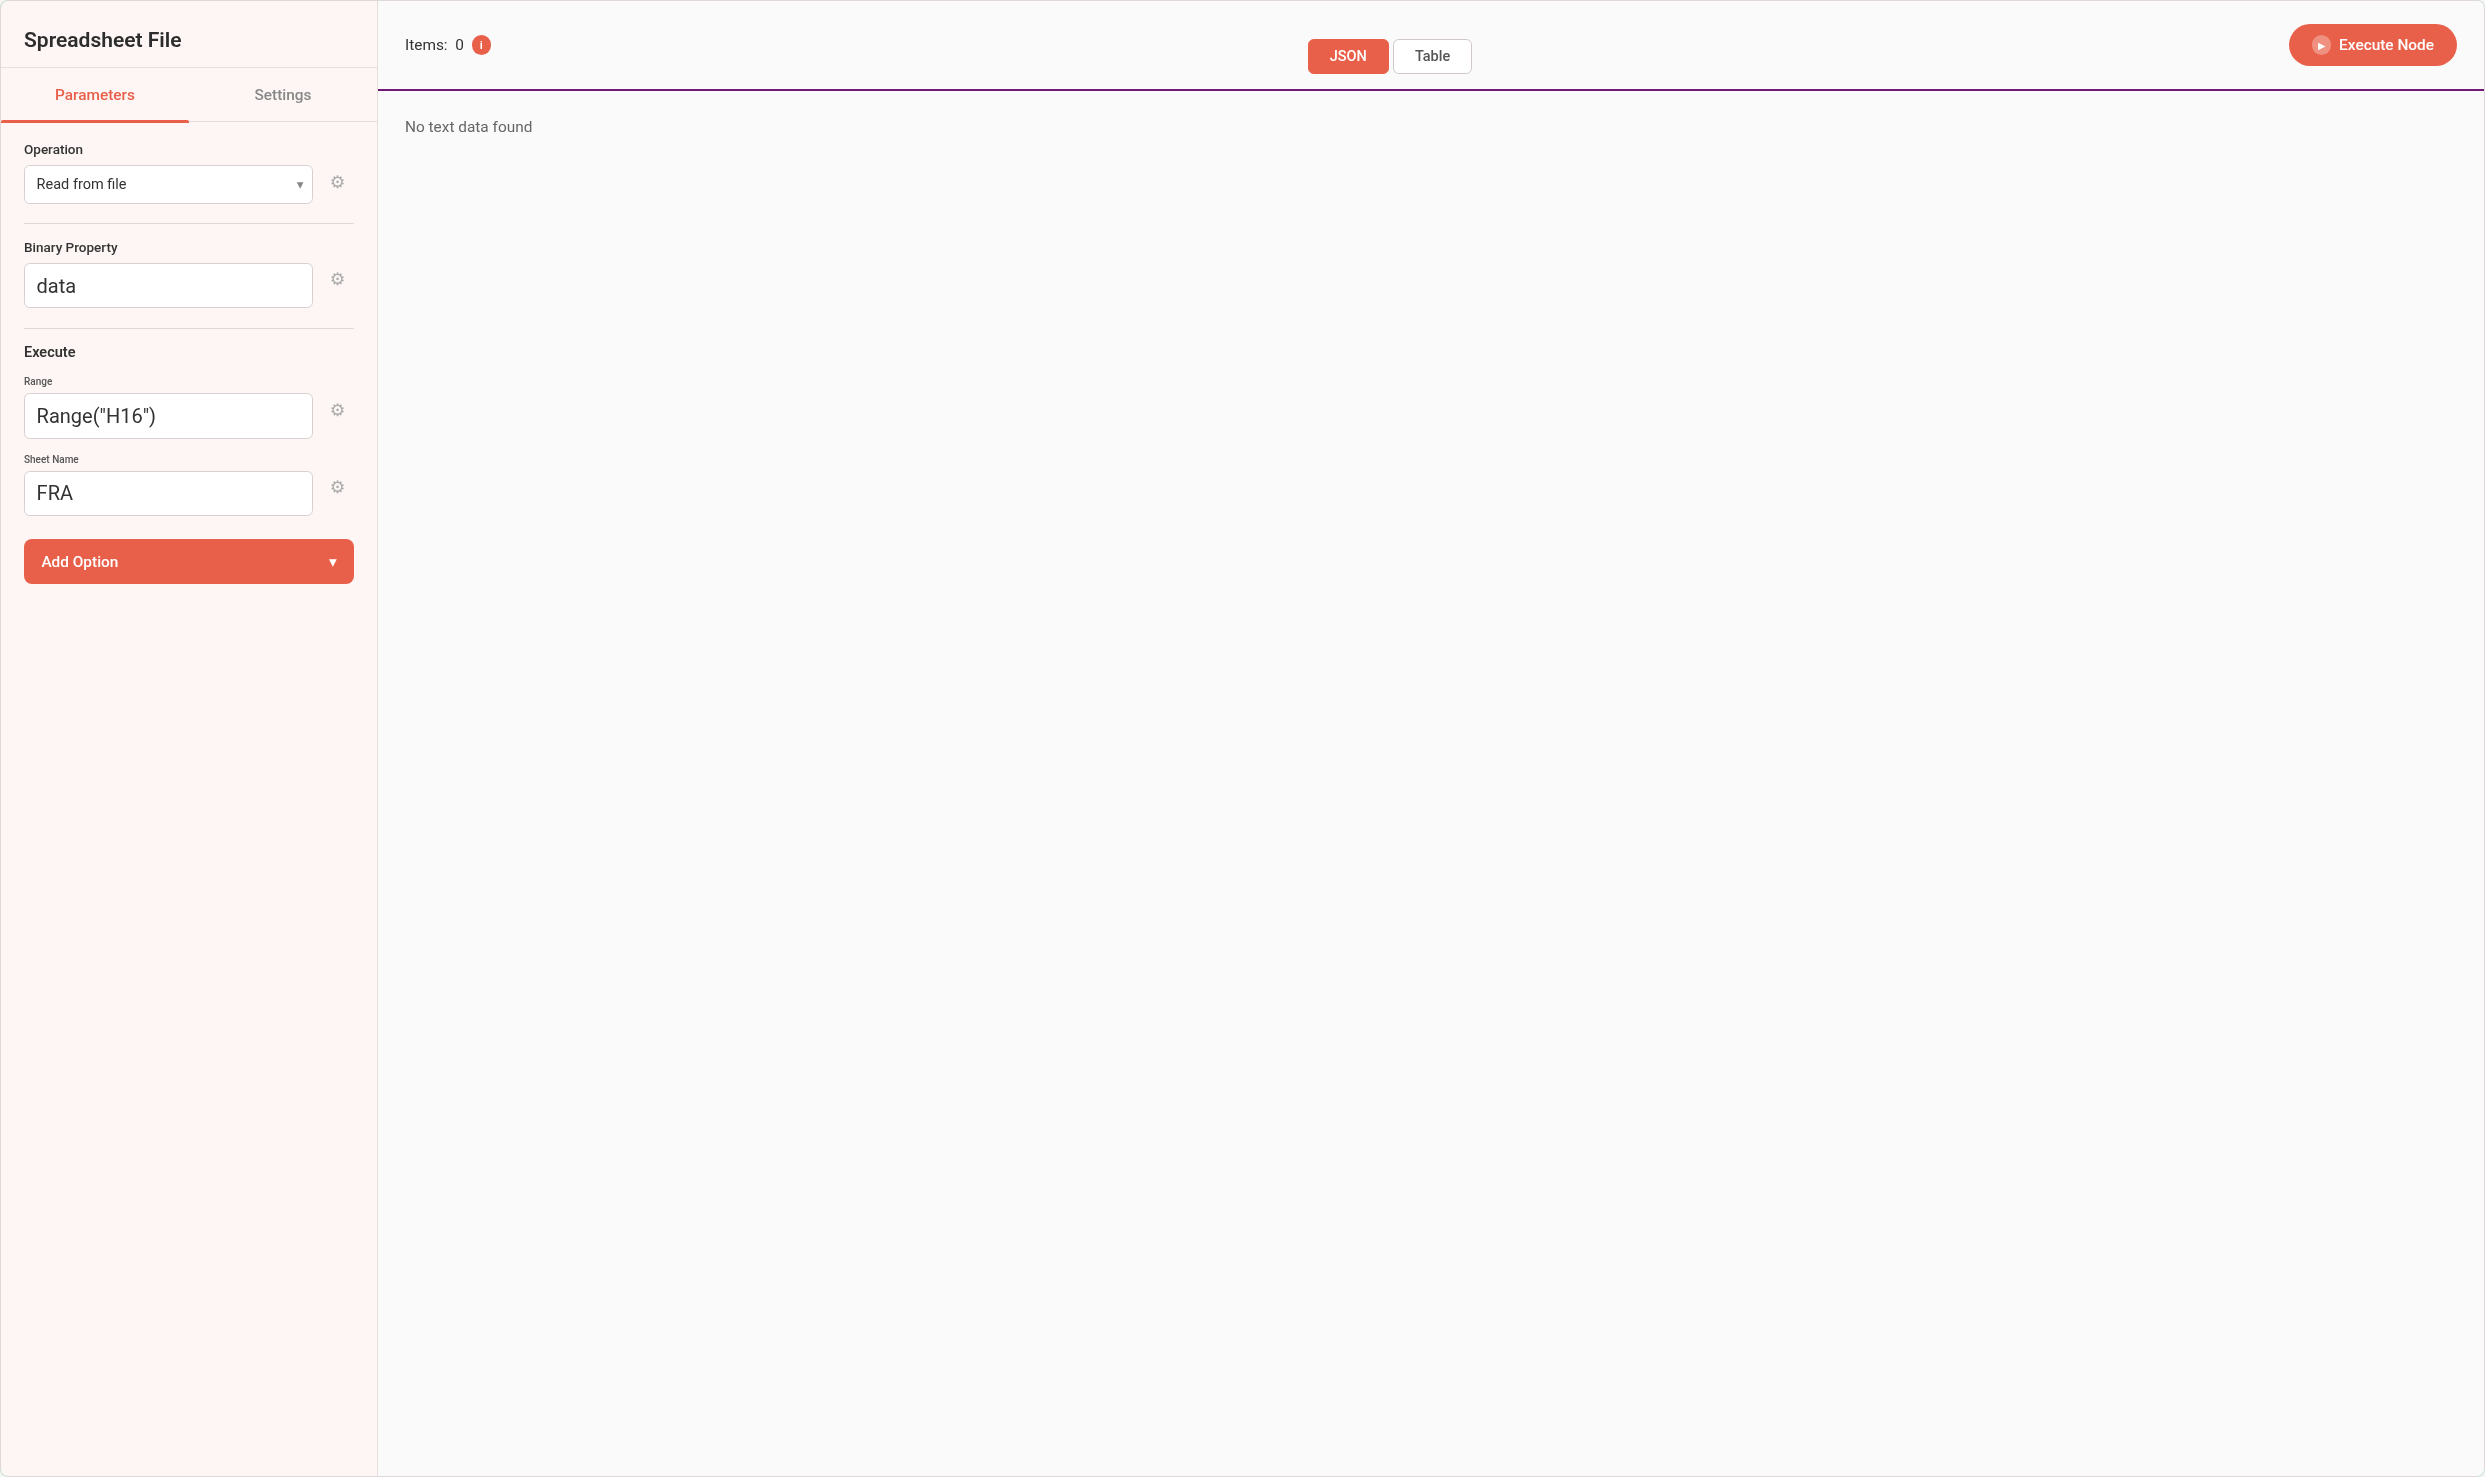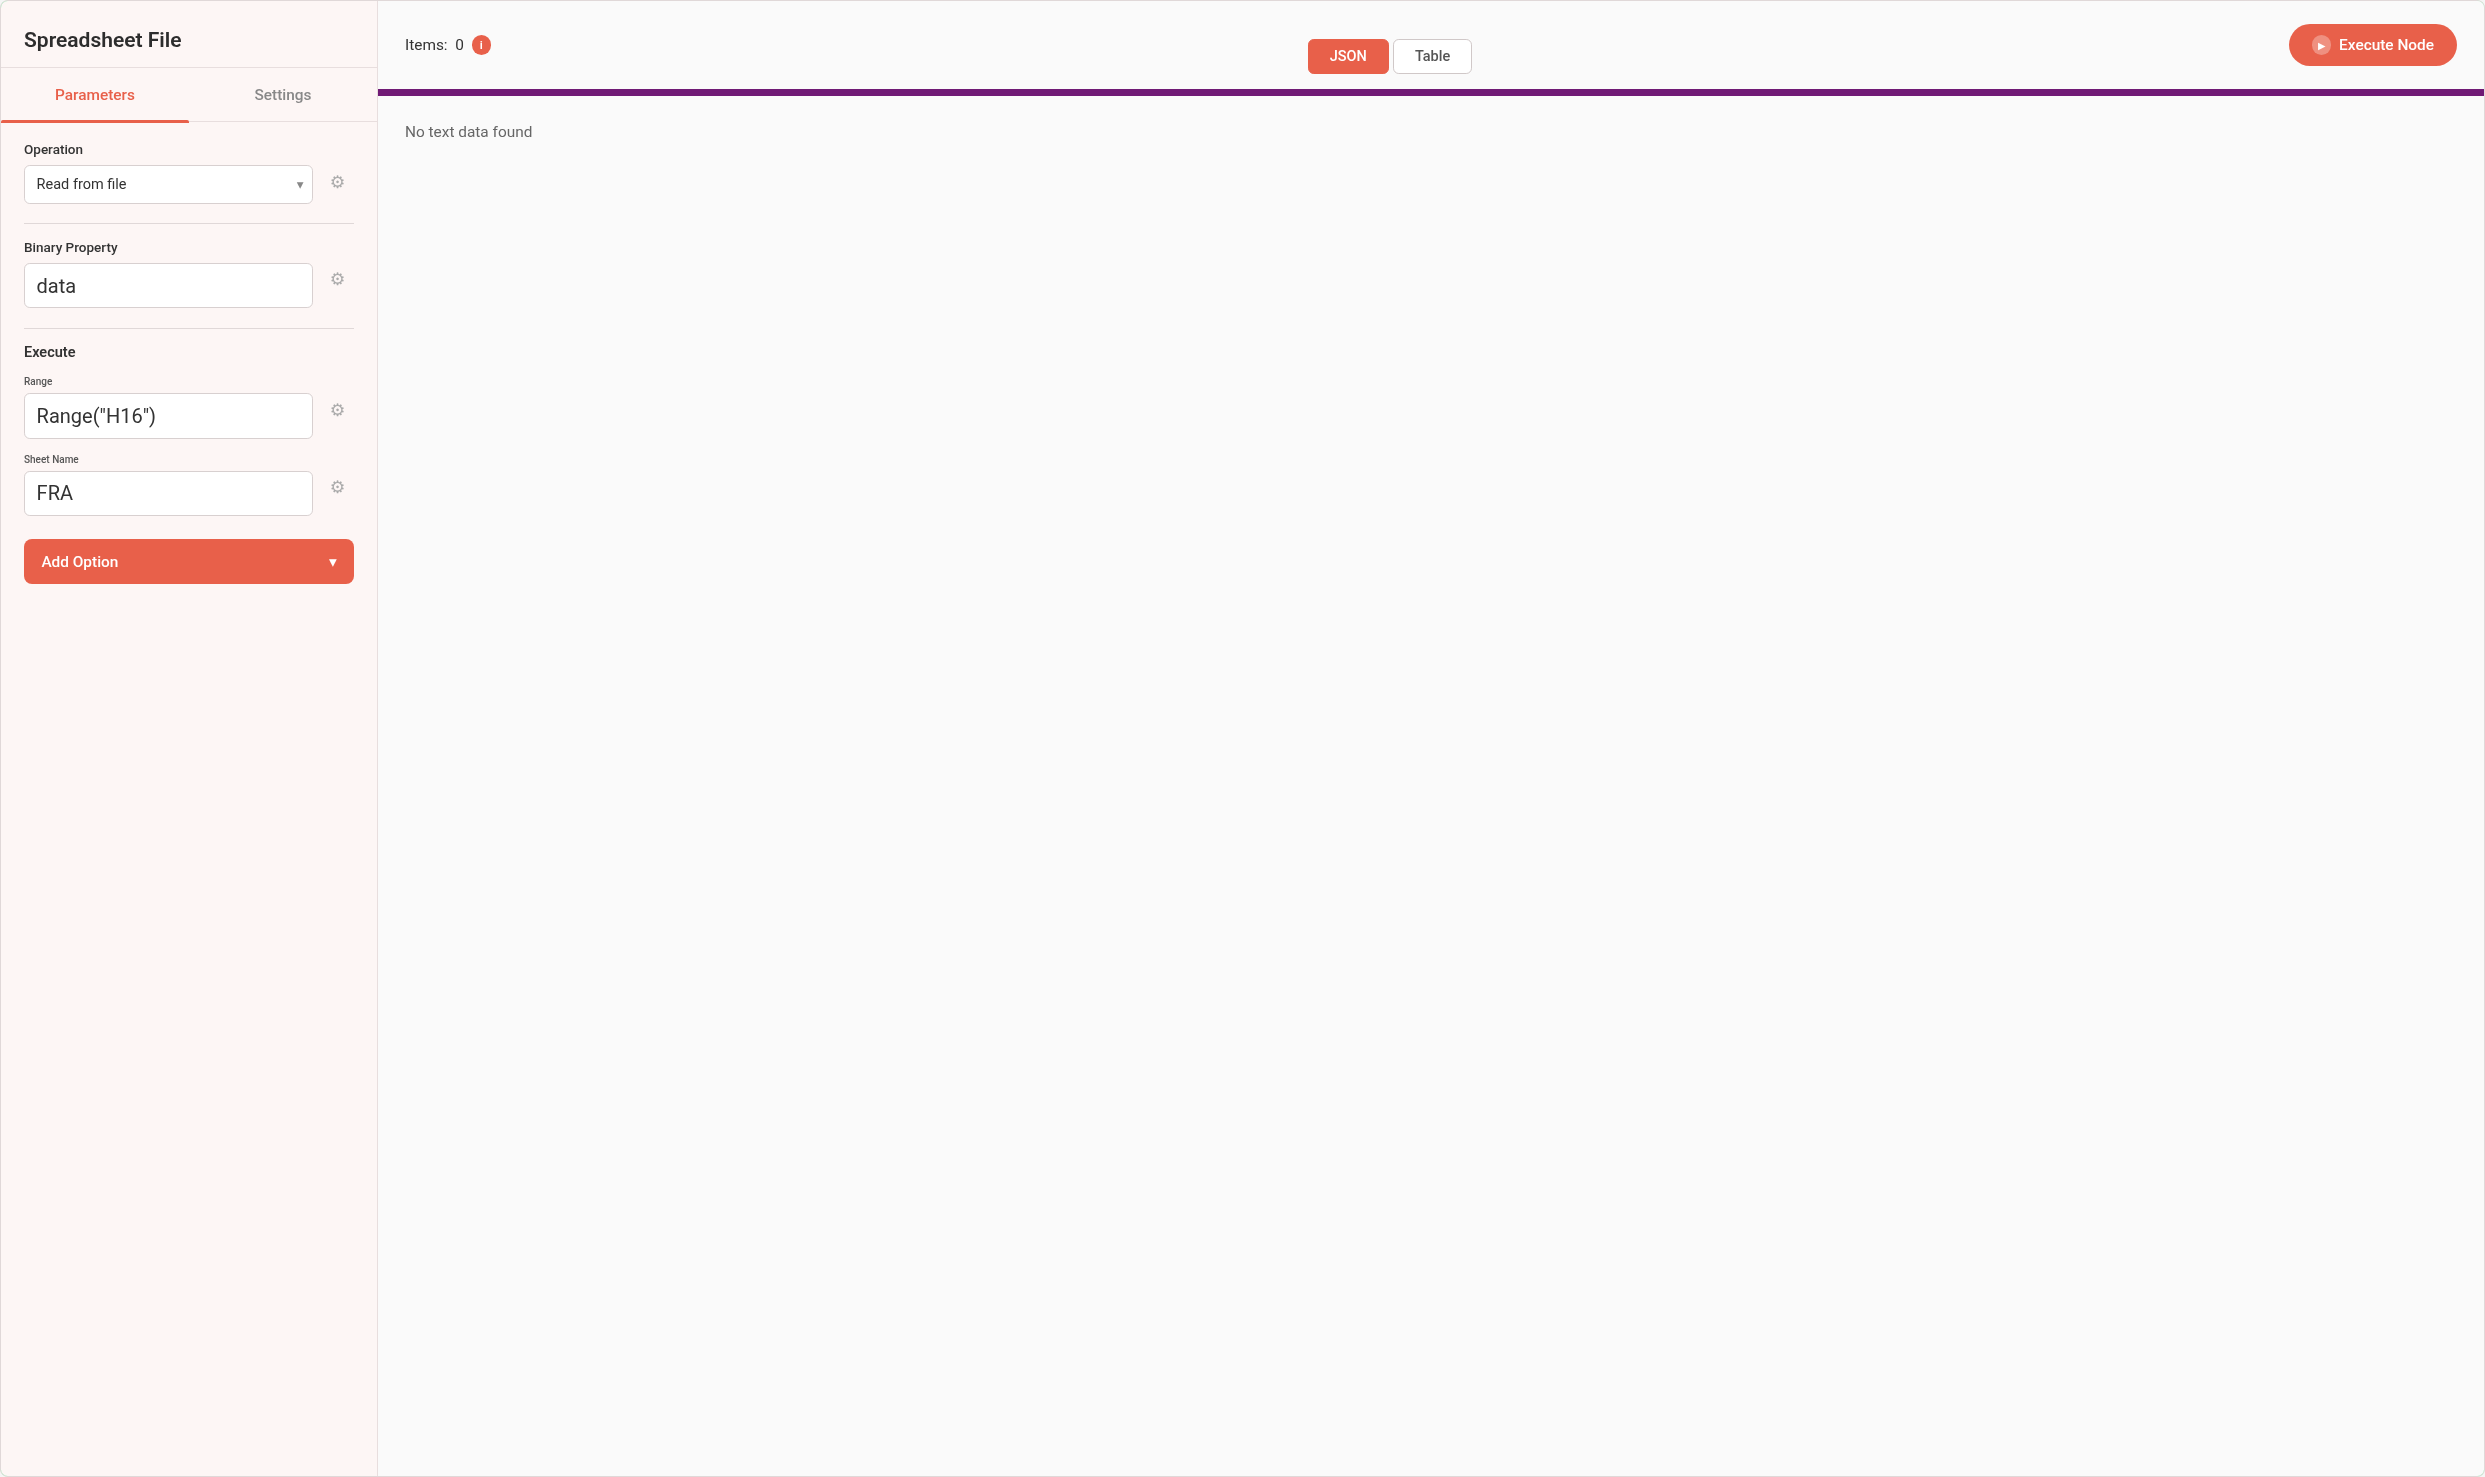--- a/index.html
+++ b/index.html
@@ -200,21 +200,21 @@
       display: flex;
       flex-direction: column;
       background: #fafafa;
     }
 
     .right-header {
       display: flex;
       align-items: center;
       justify-content: space-between;
       padding: 15.4px 27px;
-      border-bottom: 7px solid #701a75;
+      border-bottom: 2px solid #701a75;
       background: #fafafa;
     }
 
     .items-info {
       display: flex;
       align-items: center;
       gap: 7.7px;
       font-size: 15.4px;
       color: #333;
     }

